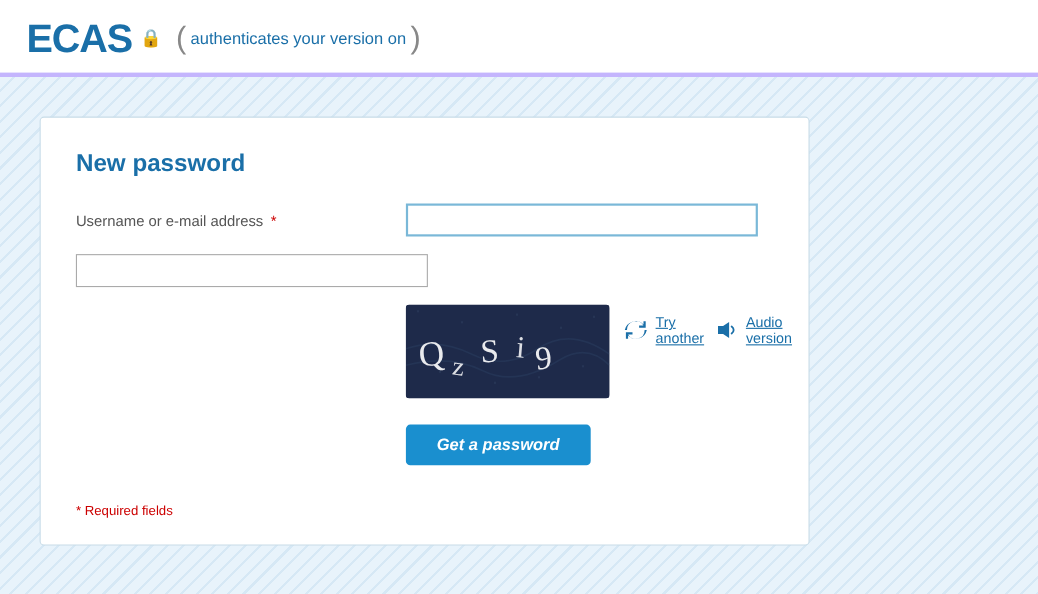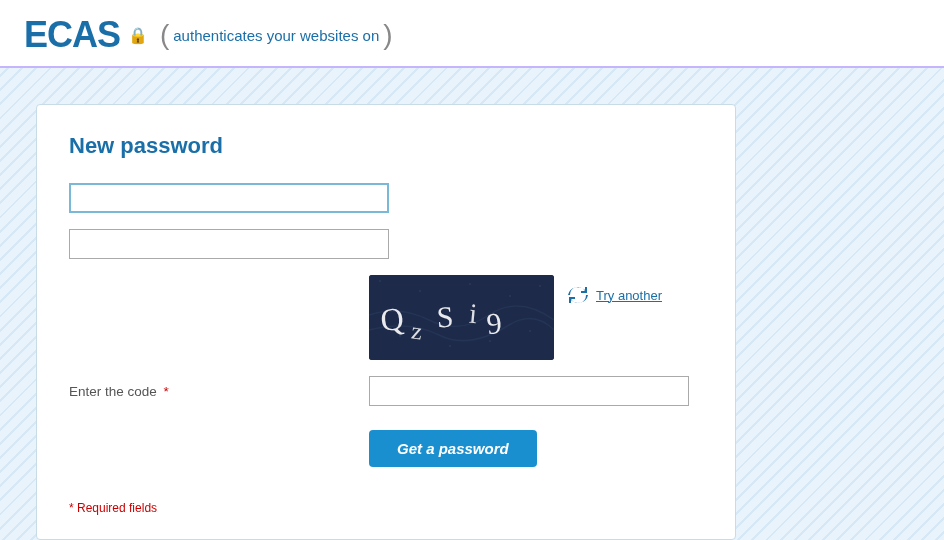--- a/index.html
+++ b/index.html
@@ -18,21 +18,21 @@
       display: flex;
       flex-direction: column;
     }
 
     
     .header {
       background: white;
       padding: 14px 24px 10px 24px;
       display: flex;
       align-items: center;
-      border-bottom: 2px solid #c4b5fd;
+      border-bottom: 4px solid #c4b5fd;
     }
 
     .ecas-logo {
       font-size: 36px;
       font-weight: bold;
       color: #1a6fa8;
       letter-spacing: -1px;
       margin-right: 8px;
     }
 
@@ -192,32 +192,36 @@
     }
   </style>
 </head>
 <body>
 
 <div class="header">
   <span class="ecas-logo">ECAS</span>
   <span class="lock-icon">🔒</span>
   <span class="paren">(</span>
   <div class="header-tagline">
-    <div>authenticates your websites on</div>
+    <div>authenticates your version on</div>
   </div>
   <span class="paren">)</span>
 </div>
 
 <div class="main-area">
   <div class="form-card">
 
     <div class="form-title">New password</div>
 
     
     <div class="form-row">
+      <label class="form-label">
+        <span>Username or e-mail address</span>
+        <span class="required-star">*</span>
+      </label>
       <input class="form-input active" type="text" style="">
     </div>
 
     
     <div class="form-row">
       <input class="form-input" type="text" style="">
     </div>
 
     
     <div class="captcha-row">
@@ -251,31 +255,31 @@
         </svg>
       </div>
       <div class="captcha-actions">
         <div class="captcha-action-item">
           <svg class="refresh-icon" viewBox="0 0 24 24" fill="none">
             <path d="M4 12a8 8 0 0114.93-4H15v2h6V4h-2v3.1A9.97 9.97 0 002 12h2z" fill="#1a6fa8"></path>
             <path d="M20 12a8 8 0 01-14.93 4H9v-2H3v6h2v-3.1A9.97 9.97 0 0022 12h-2z" fill="#1a6fa8"></path>
           </svg>
           <a class="captcha-link">Try another</a>
         </div>
+        <div class="captcha-action-item">
+          <svg class="audio-icon" viewBox="0 0 24 24" fill="none">
+            <polygon points="3,8 3,16 8,16 14,20 14,4 8,8" fill="#1a6fa8"></polygon>
+            <path d="M16.5,8.5 Q18.5,10 18.5,12 Q18.5,14 16.5,15.5" stroke="#1a6fa8" stroke-width="1.8" fill="none" stroke-linecap="round"></path>
+          </svg>
+          <a class="captcha-link">Audio version</a>
+        </div>
       </div>
     </div>
 
     
-    <div class="form-row">
-      <label class="form-label">
-        <span>Enter the code</span>
-        <span class="required-star">*</span>
-      </label>
-      <input class="form-input" type="text" style="">
-    </div>
 
     
     <button class="btn-get-password">Get a password</button>
 
     
     <div class="required-note">* Required fields</div>
 
   </div>
 </div>
 

